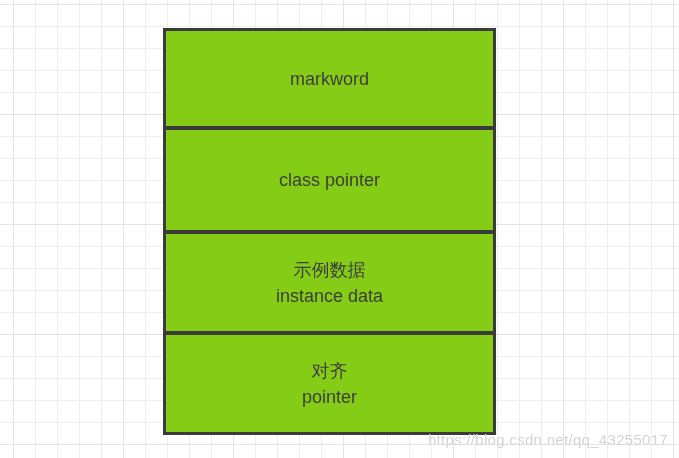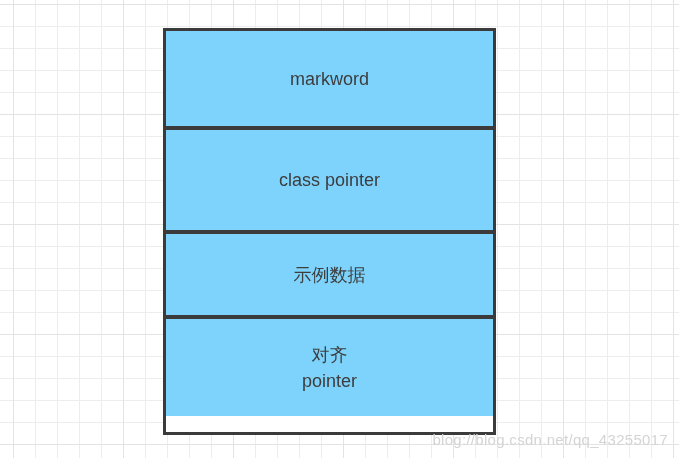--- a/index.html
+++ b/index.html
@@ -37,28 +37,28 @@
   .layout-row {
     box-sizing: border-box;
     display: flex;
     flex-direction: column;
     align-items: center;
     justify-content: center;
     text-align: center;
     color: var(--text, #3d3d3d);
     font-size: 18px;
     line-height: 26px;
-    background: #7dd3fc;
+    background: #84cc16;
   }
   .layout-row.divided {
     border-bottom: 4px solid var(--line, #3b3b3b);
   }
   .row-1 { height: 99px; }
   .row-2 { height: 104px; }
-  .row-3 { height: 85px; }
+  .row-3 { height: 101px; }
   .row-4 { height: 97px; }
   .row-line {
     display: block;
     white-space: nowrap;
   }
   .watermark {
     position: absolute;
     right: 11px;
     bottom: 10px;
     font-size: 15px;
@@ -78,22 +78,23 @@
   <div class="layout-row divided row-1">
     <span class="row-line">markword</span>
   </div>
 
   <div class="layout-row divided row-2">
     <span class="row-line">class pointer</span>
   </div>
 
   <div class="layout-row divided row-3">
     <span class="row-line">示例数据</span>
+    <span class="row-line">instance data</span>
   </div>
 
   <div class="layout-row row-4">
     <span class="row-line">对齐</span>
     <span class="row-line">pointer</span>
   </div>
 
 </div>
 
-<div class="watermark">blog://blog.csdn.net/qq_43255017</div>
+<div class="watermark">https://blog.csdn.net/qq_43255017</div>
 
 </body></html>

